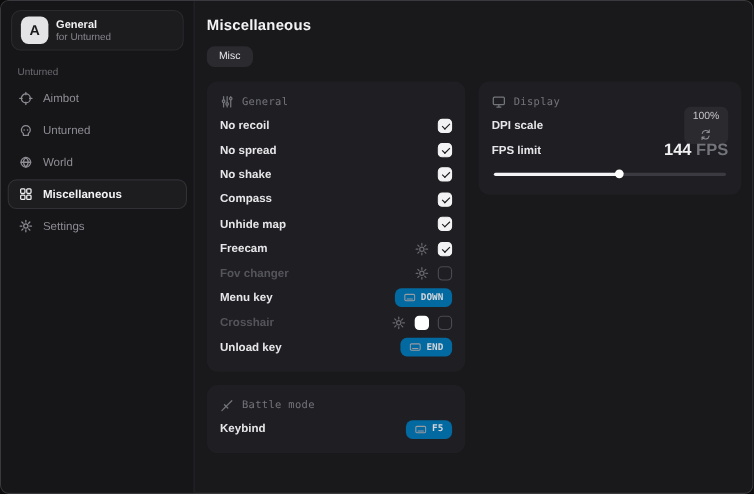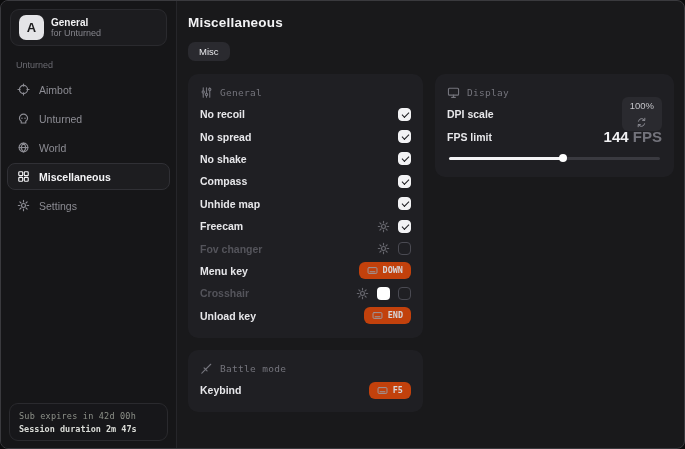--- a/index.html
+++ b/index.html
@@ -76,21 +76,21 @@
   }
   .checkbox.checked{ background:#f2f2f4; border-color:#f2f2f4; }
   .checkbox.checked::after{
     content:""; position:absolute; left:2.5px; top:3px; width:6px; height:3px;
     border-left:1.6px solid #1a1a1d; border-bottom:1.6px solid #1a1a1d;
     transform:rotate(-45deg);
   }
   .gear-btn{ color:#68686f; display:flex; cursor:pointer; }
   .swatch{ width:13px; height:13px; border-radius:4px; cursor:pointer; }
   .keybind{
-    display:flex; align-items:flex-start; gap:5px; background:#c2410c; border-radius:6px;
+    display:flex; align-items:center; gap:5px; background:#0369a1; border-radius:6px;
     padding:3px 8px; cursor:pointer; color:#d6d6da;
     font-family:"DejaVu Sans Mono", monospace; font-size:8.5px; font-weight:bold;
   }
   .keybind .ic{ color:#9a9aa1; }
   
   .sel-btn{
     display:flex; align-items:center; gap:6px; background:#2a2a2f; border-radius:6px;
     padding:3px 8px; cursor:pointer; color:#c3c3c8; font-size:9.5px;flex-direction:column;
   }
   .sel-btn .ic{ color:#8d8d94; }
@@ -166,24 +166,20 @@
           <span class="ic">
             <svg width="13" height="13" viewBox="0 0 16 16" fill="none" stroke="currentColor" stroke-width="1.4" stroke-linecap="round" stroke-linejoin="round">
               <circle cx="8" cy="8" r="2.4"></circle>
               <path d="M8 1.6v2M8 12.4v2M1.6 8h2M12.4 8h2M3.5 3.5l1.4 1.4M11.1 11.1l1.4 1.4M12.5 3.5l-1.4 1.4M4.9 11.1l-1.4 1.4"></path>
             </svg>
           </span>
           <span>Settings</span>
         </div>
       </nav>
 
-    <div class="status-box">
-      <div class="status-line1">Sub expires in 42d 00h</div>
-      <div class="status-line2">Session duration 2m 47s</div>
-    </div>
   </aside>
 
   <main class="main">
     <div class="page-title">Miscellaneous</div>
     <div class="tabs">
       <div class="tab">Misc</div>
     </div>
 
     <div class="columns">
       <div class="col col-left">

